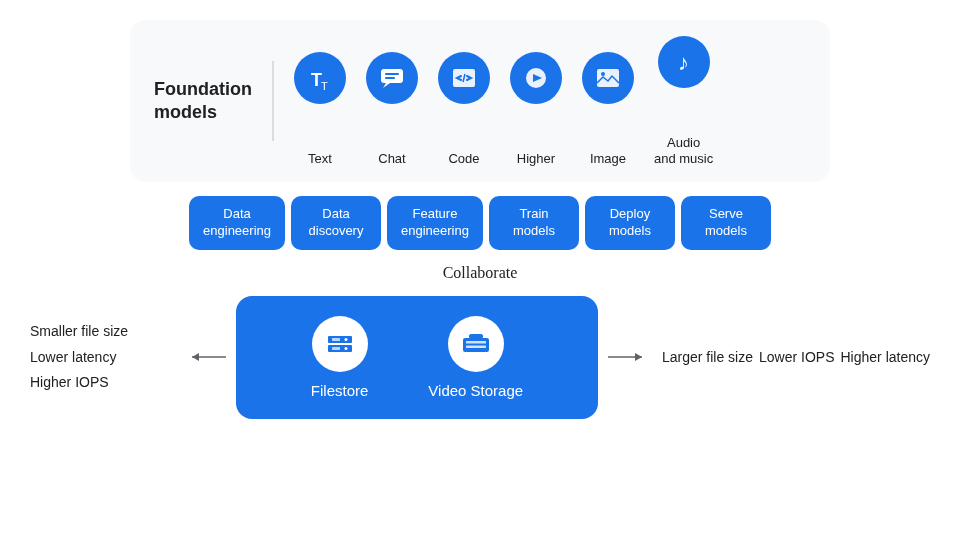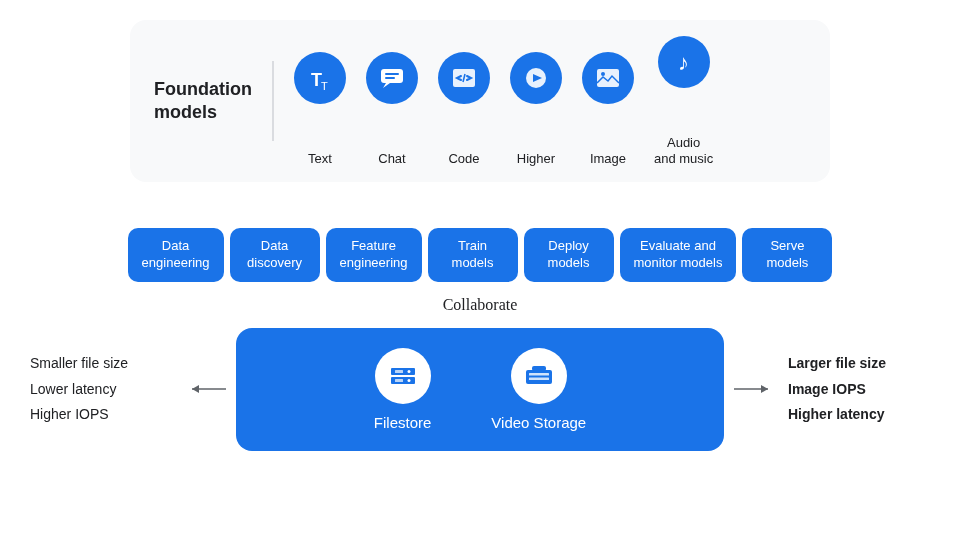--- a/index.html
+++ b/index.html
@@ -84,21 +84,20 @@
       margin-top: 41px;
     }
 
     
     .pipeline-row {
       display: flex;
       gap: 6px;
       align-items: center;
       width: 900px;
       justify-content: center;
-      margin-top: 32px;
     }
 
     .pipeline-step {
       background: #1a73e8;
       color: white;
       border-radius: 10px;
       padding: 10px 14px;
       font-size: 13px;
       font-weight: 500;
       line-height: 1.3;
@@ -175,29 +174,28 @@
     }
 
     .storage-label {
       font-size: 15px;
       color: white;
       font-weight: 500;
     }
 
     .storage-right-labels {
       display: flex;
-      flex-direction: column;
+      flex-direction: row;
       gap: 6px;
       min-width: 150px;
       font-size: 14px;
       color: #202124;
       line-height: 1.4;
       text-align: left;
       padding-left: 8px;
-      font-weight: bold;
     }
 
     
     .filestore-svg, .cloudstorage-svg {
       width: 32px;
       height: 32px;
     }
   </style>
 </head>
 <body>
@@ -275,21 +273,20 @@
 
     </div>
   </div>
 
   <div class="pipeline-row">
     <div class="pipeline-step">Data<br>engineering</div>
     <div class="pipeline-step">Data<br>discovery</div>
     <div class="pipeline-step">Feature<br>engineering</div>
     <div class="pipeline-step">Train<br>models</div>
     <div class="pipeline-step">Deploy<br>models</div>
-    <div class="pipeline-step">Evaluate and<br>monitor models</div>
     <div class="pipeline-step">Serve<br>models</div>
   </div>
 
   <div class="collaborate-label">Collaborate</div>
 
   <div class="storage-section">
 
     <div class="storage-left-labels">
       <span>Smaller file size</span>
       <span>Lower latency</span>
@@ -333,19 +330,19 @@
 
     <div class="arrow-right">
       <svg width="40" height="16" viewBox="0 0 40 16">
         <line x1="2" y1="8" x2="36" y2="8" stroke="#5f6368" stroke-width="1.5"></line>
         <polygon points="36,8 29,4 29,12" fill="#5f6368"></polygon>
       </svg>
     </div>
 
     <div class="storage-right-labels">
       <span>Larger file size</span>
-      <span>Image IOPS</span>
+      <span>Lower IOPS</span>
       <span>Higher latency</span>
     </div>
 
   </div>
 
 </div>
 
 </body></html>

